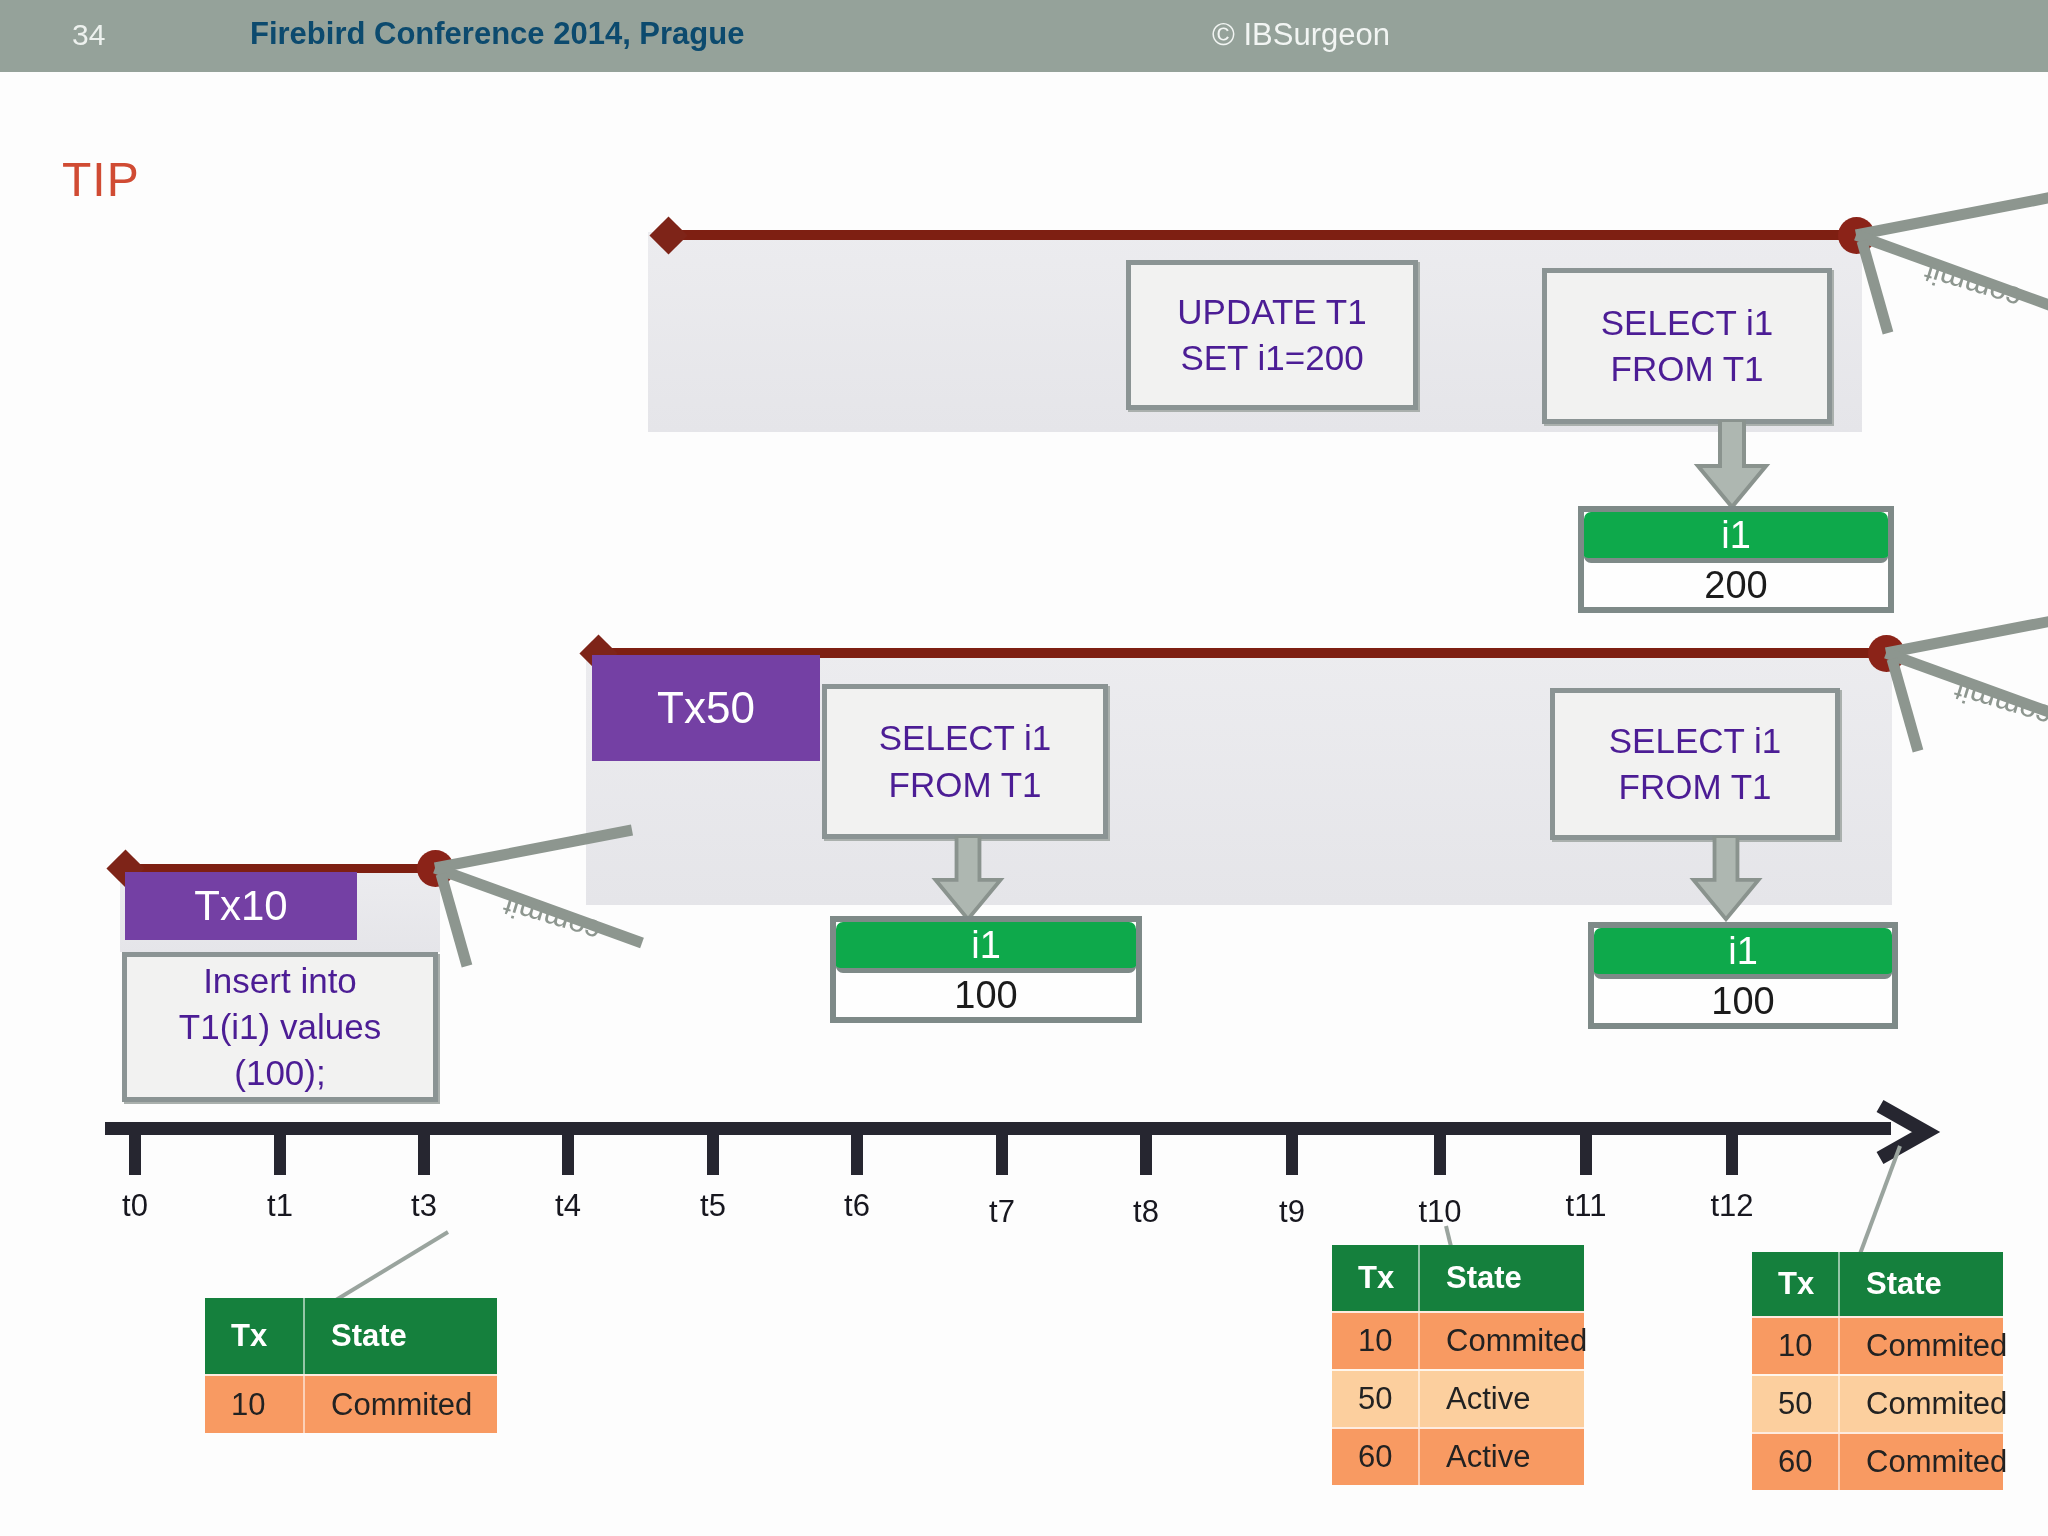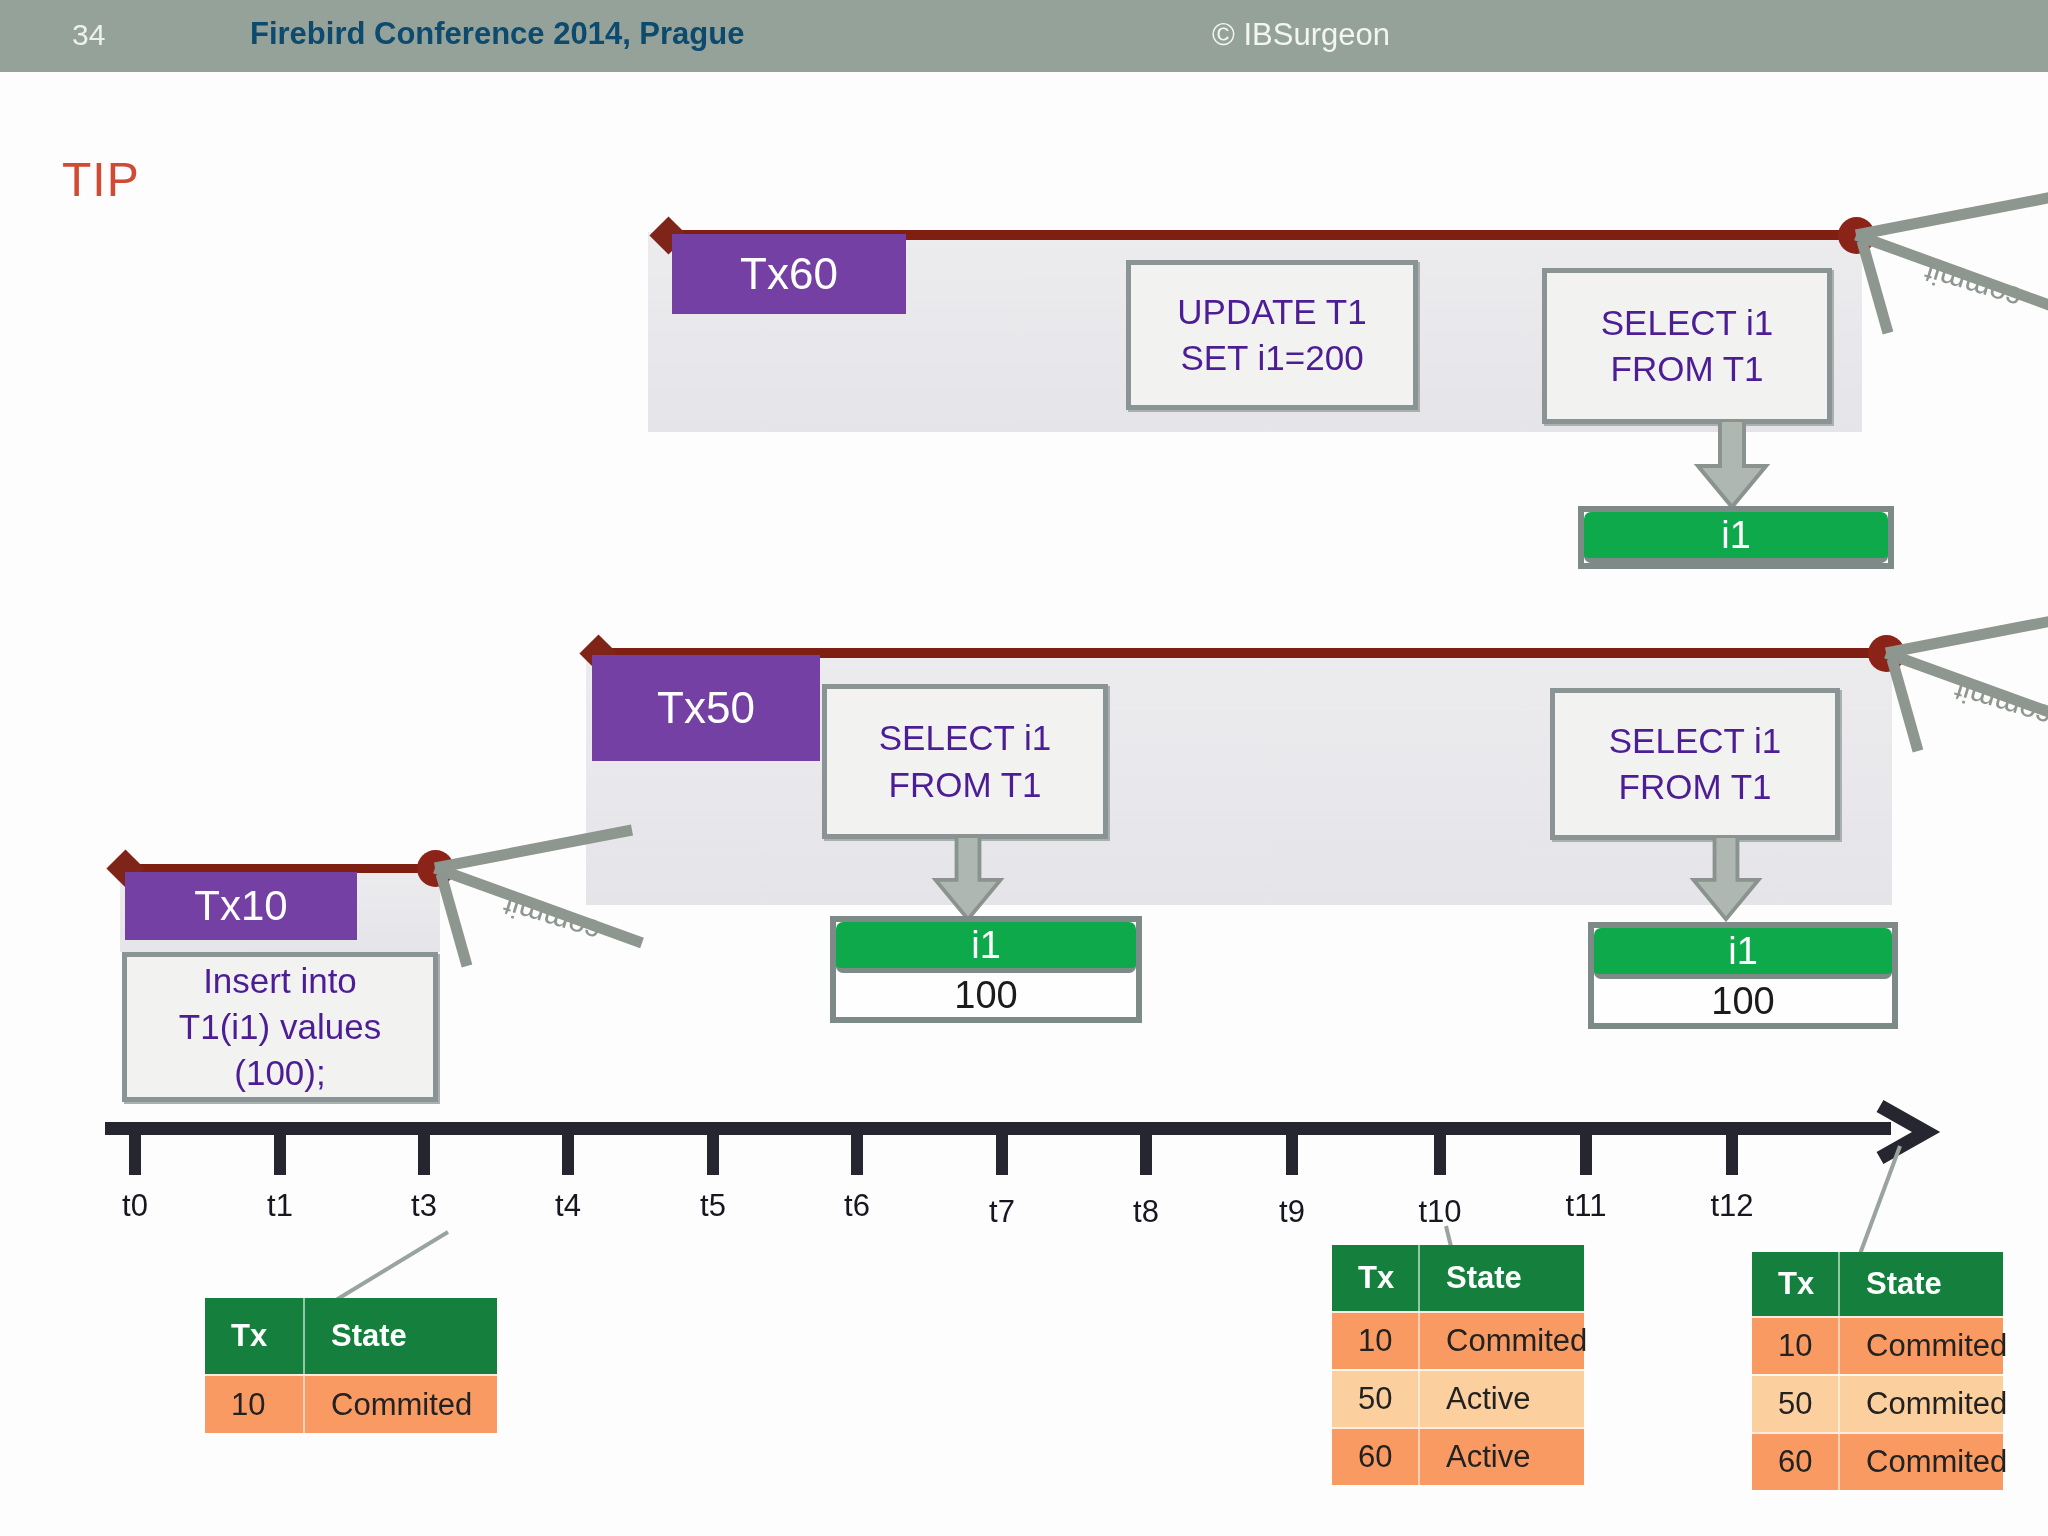--- a/index.html
+++ b/index.html
@@ -54,37 +54,37 @@
     <div class="title">Firebird Conference 2014, Prague</div>
     <div class="copyright">© IBSurgeon</div>
   </div>
 
   <div class="tip-title">TIP</div>
 
   <div class="txbar" style="left:648px;top:232px;width:1214px;height:200px;"></div>
   <div class="redline" style="left:660px;top:230px;width:1196px;"></div>
   <div class="diamond" style="left:655px;top:222px;"></div>
   <div class="dot" style="left:1838px;top:217px;"></div>
-  <div class="txlabel" style="left:672px;top:234px;width:234px;height:80px;">Tx60</div>
 
   <div class="sqlbox" style="left:1126px;top:260px;width:282px;height:140px;">
     <div>UPDATE T1</div>
     <div>SET i1=200</div>
   </div>
   <div class="sqlbox" style="left:1542px;top:268px;width:280px;height:146px;">
     <div>SELECT  i1</div>
     <div>FROM T1</div>
   </div>
 
   <svg class="blockarrow" style="left:1692px;top:420px;" width="80" height="90" viewBox="0 0 80 90">
     <polygon points="28,0 52,0 52,46 74,46 40,87 6,46 28,46" fill="#AEB7B1" stroke="#8A938E" stroke-width="4"></polygon>
   </svg>
 
   <div class="resultbox" style="left:1578px;top:506px;width:304px;">
     <div class="rhead">i1</div>
+    <div class="rval">200</div>
   </div>
 
   <svg class="commit-annot" style="left:1848px;top:175px;" width="220" height="180">
     <text class="commit-text" transform="translate(128,100) rotate(197)" text-anchor="middle">commit</text>
     <line x1="8" y1="60" x2="205" y2="22" stroke="#8D968F" stroke-width="11"></line>
     <line x1="8" y1="60" x2="215" y2="135" stroke="#8D968F" stroke-width="11"></line>
     <line x1="14" y1="66" x2="40" y2="158" stroke="#8D968F" stroke-width="11"></line>
   </svg>
 
   <div class="txbar" style="left:586px;top:650px;width:1306px;height:255px;"></div>

